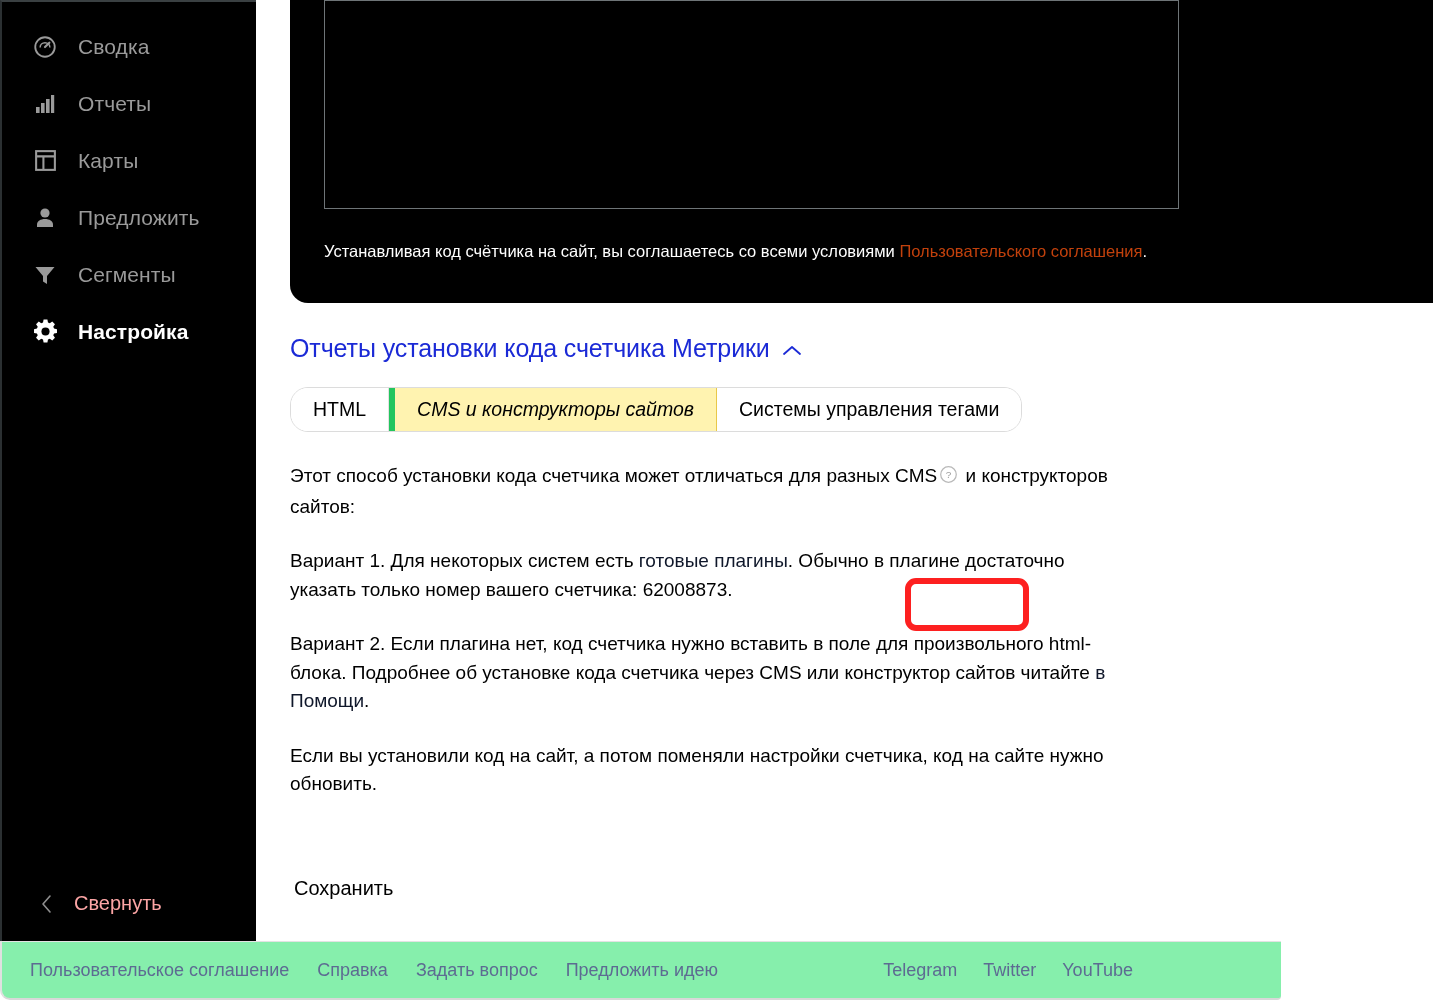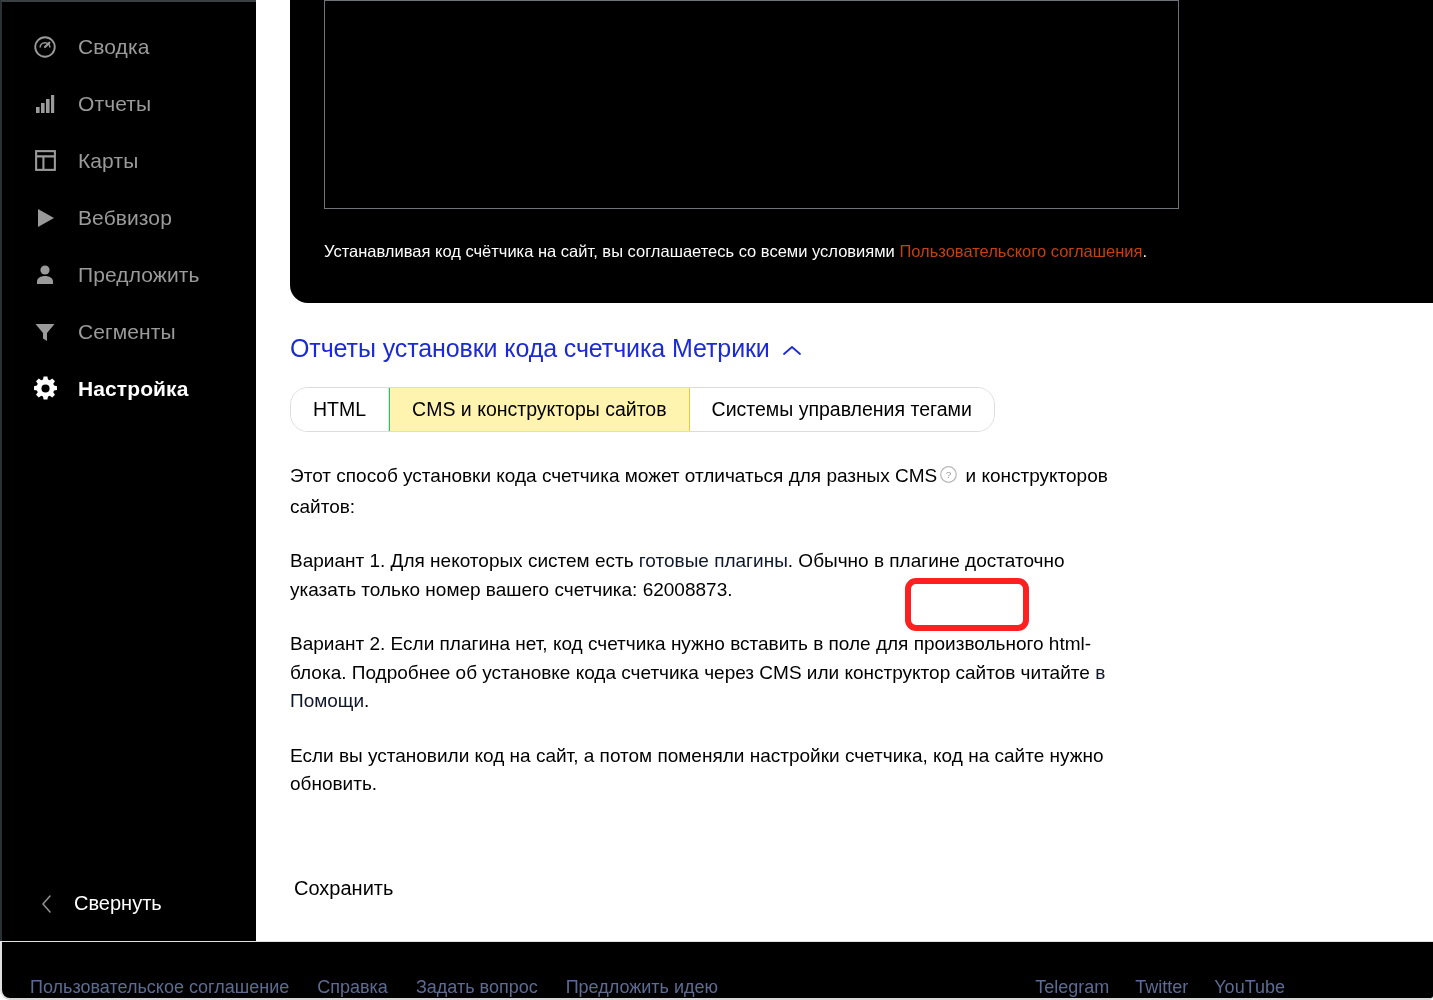--- a/index.html
+++ b/index.html
@@ -65,21 +65,21 @@
     cursor: pointer;
   }
   .collapse .chev {
     width: 16px; height: 22px;
     display:flex; align-items:center; justify-content:center;
     color: #8e8e8e;
   }
   .collapse-label {
     margin-left: 20px;
     font-size: 20px;
-    color: #ffffff;
+    color: #fca5a5;
     white-space: nowrap;
   }
 
   
   .main {
     position: absolute;
     left: 256px; top: 0;
     width: 1177px; height: 941px;
     background: #ffffff;
     overflow: hidden;
@@ -154,22 +154,23 @@
     font-size: 19.5px;
     color: #000000;
     background: #ffffff;
     cursor: pointer;
     border-right: 1px solid #e2e2e2;
     white-space: nowrap;
   }
   .tab:last-child { border-right: none; }
   .tab.selected {
     background: #fff3b0;
-    border-left: 1px solid #22c55e;
+    border-left: 6px solid #22c55e;
     border-right: 1px solid #e8c84a;
+    font-style: italic;
   }
 
   .para {
     margin-top: 26px;
     font-size: 19px;
     line-height: 28.5px;
     color: #000000;
     max-width: 830px;
   }
   .para.first { margin-top: 30px; }
@@ -200,29 +201,29 @@
     background: #ffffff;
     border: 6px solid #fd2020;
     border-radius: 11px;
     z-index: 40;
   }
 
   
   .footer {
     position: absolute;
     left: 0; bottom: 0;
-    width: 1433px; height: 59px;
-    background: #000000;
+    width: 1281px; height: 59px;
+    background: #86efac;
     border-top: 1px solid #e3e3e3;
     border-left: 2px solid #e0e0e0;
     border-bottom: 2px solid #d8d8d8;
     border-bottom-left-radius: 10px;
     border-bottom-right-radius: 4px;
     display: flex;
-    align-items: flex-end;
+    align-items: center;
     z-index: 30;
   }
   .footer-left {
     display: flex;
     align-items: center;
     gap: 28px;
     padding-left: 28px;
   }
   .footer-right {
     display: flex;
@@ -273,28 +274,20 @@
       <div class="nav-item">
         <span class="ico">
           <svg width="25" height="25" viewBox="0 0 24 24" fill="none" stroke="#9a9a9a" stroke-width="2">
             <rect x="3" y="3" width="18" height="18"></rect>
             <path d="M3 8 H21 M10 8 V21"></path>
           </svg>
         </span>
         <span class="nav-label">Карты</span>
       </div>
 
-      <div class="nav-item">
-        <span class="ico">
-          <svg width="24" height="24" viewBox="0 0 24 24">
-            <path d="M5 3 L21 12 L5 21 Z" fill="#9a9a9a"></path>
-          </svg>
-        </span>
-        <span class="nav-label">Вебвизор</span>
-      </div>
 
       <div class="nav-item">
         <span class="ico">
           <svg width="24" height="24" viewBox="0 0 24 24">
             <circle cx="12" cy="7" r="4.6" fill="#9a9a9a"></circle>
             <path d="M4 21 v-2.5 c0-3.4 3.6-5.5 8-5.5 s8 2.1 8 5.5 V21 Z" fill="#9a9a9a"></path>
           </svg>
         </span>
         <span class="nav-label">Предложить</span>
       </div>

